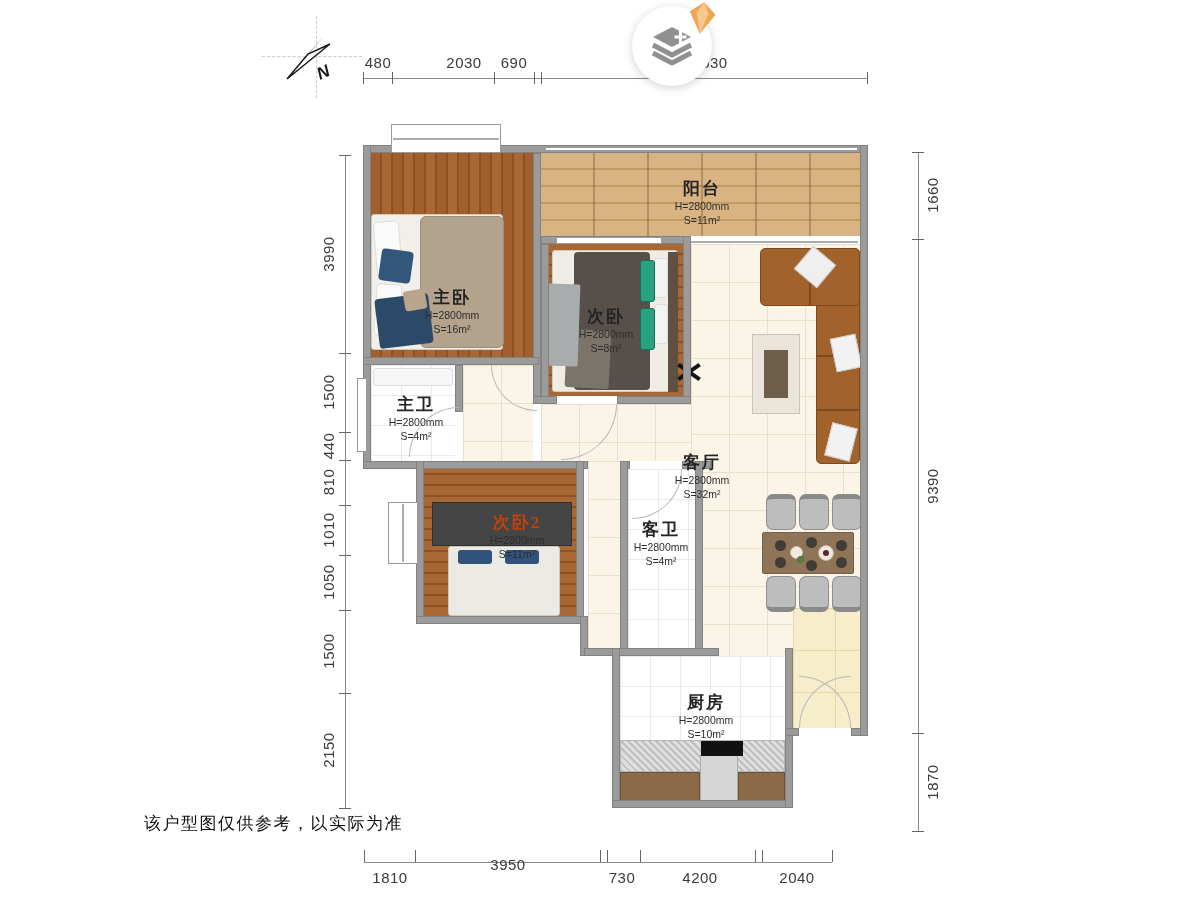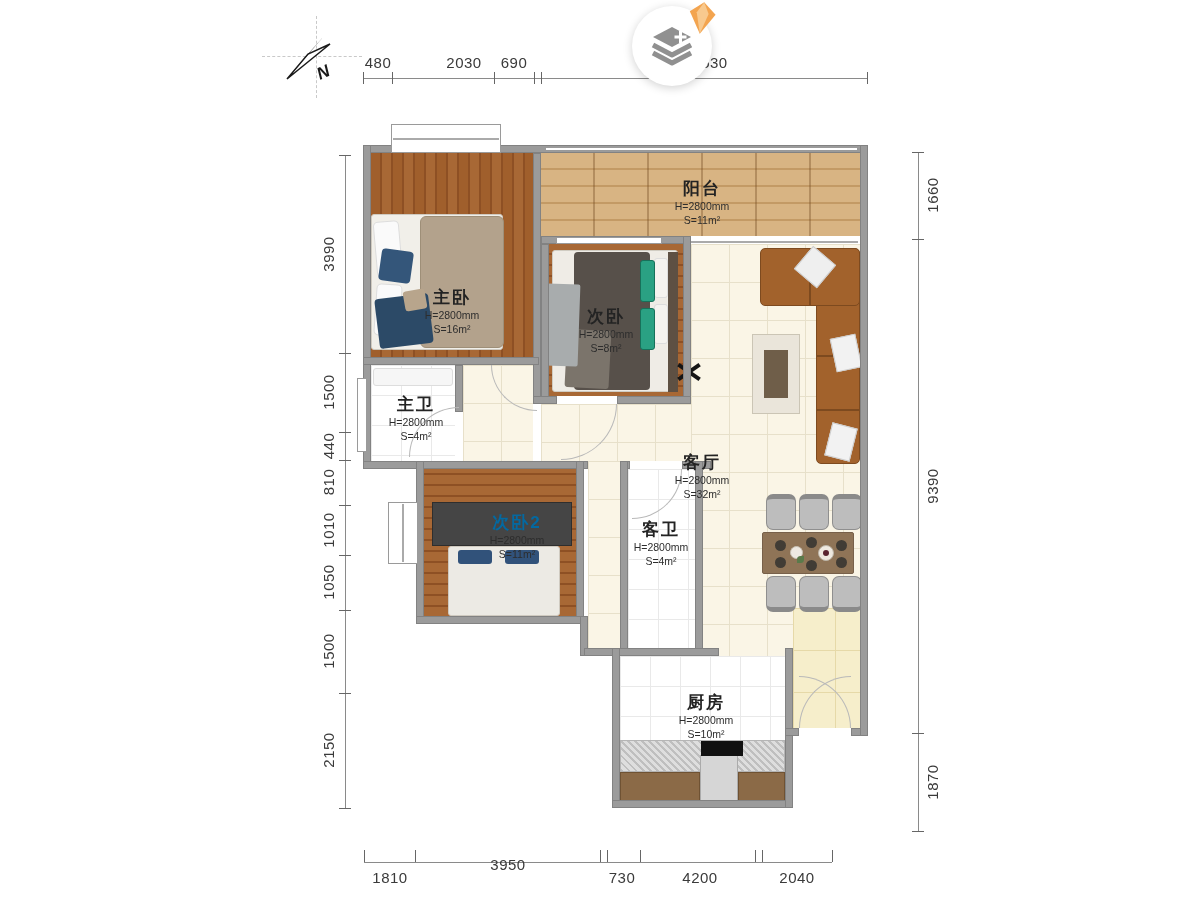--- a/index.html
+++ b/index.html
@@ -33,21 +33,21 @@
   .woodv{background:repeating-linear-gradient(90deg,var(--wood) 0 9px,var(--wood-dark) 9px 11px,var(--wood-mid) 11px 20px,var(--wood-dark) 20px 22px);}
   .woodh{background:repeating-linear-gradient(0deg,var(--wood-mid) 0 9px,var(--wood-dark) 9px 11px);}
   .balconywood{background-image:
       repeating-linear-gradient(90deg,rgba(110,70,30,0) 0 52px,rgba(110,70,30,.35) 52px 54px),
       repeating-linear-gradient(0deg,var(--balcony) 0 15px,var(--balcony-dark) 15px 17px);}
   .win{position:absolute;background:#fff;border:1.5px solid #9a9a9a;box-sizing:border-box;}
   .winline{position:absolute;background:#aaa;}
   .arc{position:absolute;box-sizing:border-box;}
   .room-label{position:absolute;text-align:center;transform:translateX(-50%);line-height:1.3;z-index:30;}
   .rname{font-size:17px;font-weight:700;color:#232323;letter-spacing:2px;white-space:nowrap;}
-  .rname.name-light{color:#0369a1;}
+  .rname.name-light{color:#c2410c;font-family:Liberation Serif, serif;}
   .rsub{font-size:10.5px;color:#2d2d2d;white-space:nowrap;}
   .dimline{position:absolute;background:#8a8a8a;}
   .tickv{position:absolute;width:1px;height:12px;background:#666;}
   .tickh{position:absolute;width:12px;height:1px;background:#666;}
   .dimlabel{position:absolute;font-size:15px;color:var(--dim);letter-spacing:.5px;white-space:nowrap;transform:translate(-50%,-50%);}
   .dimlabel.rot{transform:translate(-50%,-50%) rotate(-90deg);}
   .furn{position:absolute;box-sizing:border-box;}
   .chair{position:absolute;width:30px;height:36px;background:var(--chair);border:1.5px solid #8f8f8f;border-radius:7px;box-sizing:border-box;}
   .chair.back-top{border-top:5px solid #8a8a8a;}
   .chair.back-bottom{border-bottom:5px solid #8a8a8a;}
@@ -289,14 +289,15 @@
       <polyline points="4,30 23,40 42,30" fill="none" stroke="var(--icon-gray)" stroke-width="5" stroke-linejoin="round"></polyline>
       <rect x="30" y="8" width="3" height="12" fill="#fff"></rect>
       <rect x="25.5" y="12.5" width="12" height="3" fill="#fff"></rect>
     </svg>
   </div>
   <svg class="gem" width="32" height="36" viewBox="0 0 32 36">
     <polygon points="16,2 29,13 16,34 3,13" fill="var(--gem)" transform="rotate(8 16 18)"></polygon>
     <polygon points="16,2 22,13 16,34 10,13" fill="#f8c98e" transform="rotate(8 16 18)"></polygon>
   </svg>
 
+  <div class="disclaimer" style="left:144px;top:812px;">该户型图仅供参考，以实际为准</div>
 
 </div>
 
 </body></html>

